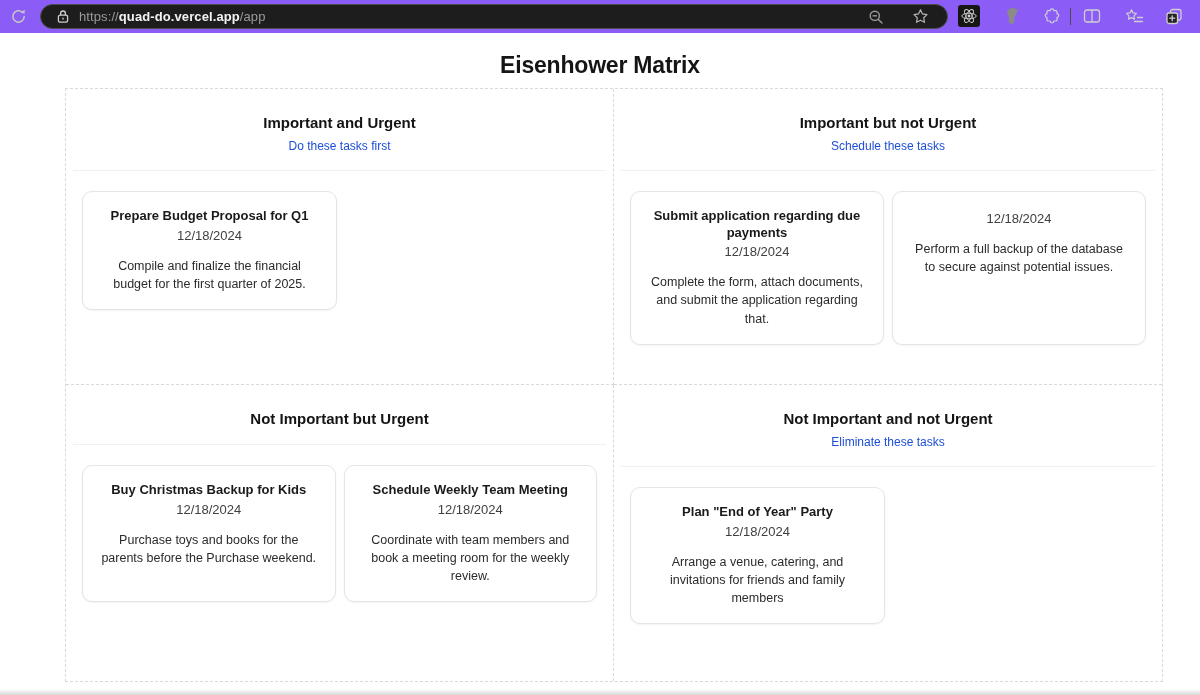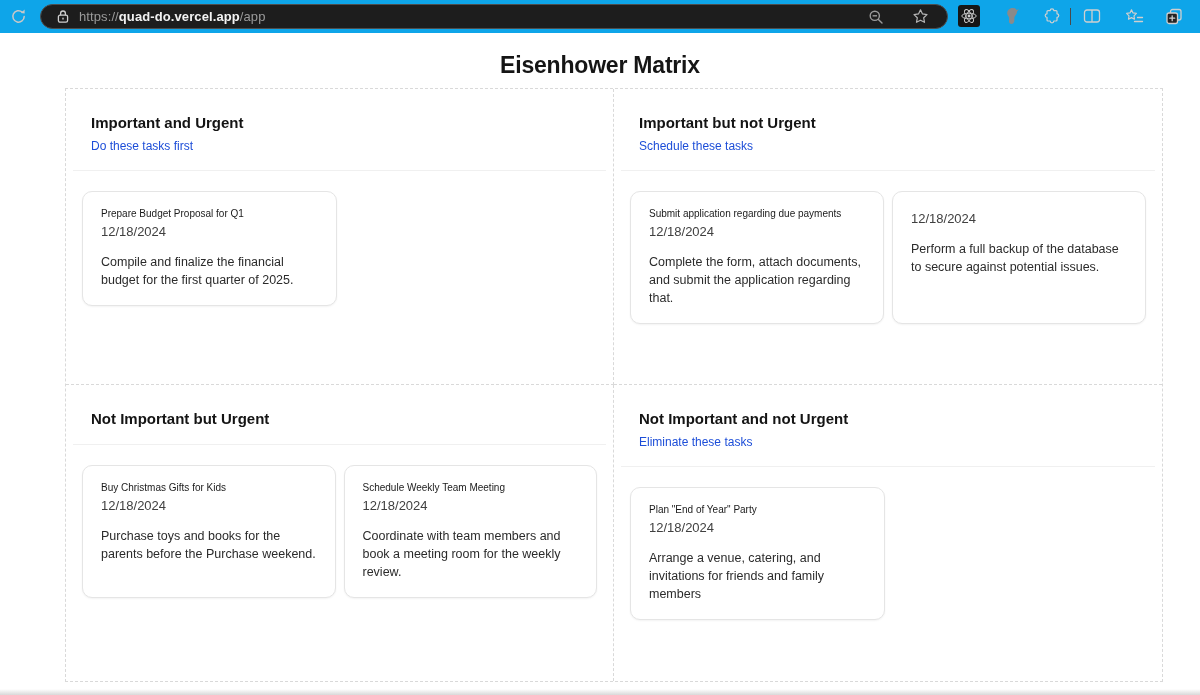--- a/index.html
+++ b/index.html
@@ -1,53 +1,53 @@
 <!DOCTYPE html>
 <html><head>
 <meta charset="utf-8">
 <style>
   * { margin:0; padding:0; box-sizing:border-box; }
   html,body { width:1200px; height:695px; overflow:hidden; }
   body { font-family:"Liberation Sans", sans-serif; background:#ffffff; position:relative; }
 
   
-  .topbar { position:absolute; top:0; left:0; width:1200px; height:33px; background:#0ea5e9; }
+  .topbar { position:absolute; top:0; left:0; width:1200px; height:33px; background:#8b5cf6; }
   .reload-btn { position:absolute; left:8px; top:6px; width:21px; height:21px; display:flex; align-items:center; justify-content:center; cursor:pointer; }
   .urlbar { position:absolute; left:40px; top:4px; width:908px; height:25px; background:#1d1d1d; border:1px solid #4d4d4d; border-radius:13px; display:flex; align-items:center; }
   .lock-wrap { margin-left:15px; display:flex; align-items:center; }
   .url-text { margin-left:9px; font-size:13px; color:#9a9a9a; white-space:nowrap; letter-spacing:.1px; }
   .url-text .domain { color:#f2f2f2; font-weight:bold; }
   .pill-actions { margin-left:auto; display:flex; align-items:center; gap:22px; padding-right:16px; }
   .tb-icon { display:flex; align-items:center; justify-content:center; width:22px; height:22px; }
   .right-icons { position:absolute; top:0; height:33px; right:0; width:252px; display:flex; align-items:center; }
   .right-icons .slot { position:absolute; top:5px; width:22px; height:22px; display:flex; align-items:center; justify-content:center; }
   .ext-react { background:#161616; border-radius:3px; }
   .vsep { position:absolute; top:8px; width:1px; height:17px; background:#4a4a4a; }
 
   
   .content { position:absolute; top:33px; left:0; width:1200px; height:662px; background:#ffffff; }
   .page-title { margin-top:19px; text-align:center; font-size:23px; font-weight:bold; color:#151515; letter-spacing:-0.2px; }
 
   .matrix { position:absolute; left:65px; top:55px; width:1098px; height:594px;
             border:1px dashed #d9d9d9; display:grid;
             grid-template-columns:1fr 1fr; grid-template-rows:1fr 1fr; }
-  .quadrant { overflow:hidden; }
+  .quadrant { overflow:hidden;text-align:center; }
   .quadrant.q0 { border-right:1px dashed #d9d9d9; border-bottom:1px dashed #d9d9d9; }
   .quadrant.q1 { border-bottom:1px dashed #d9d9d9; }
   .quadrant.q2 { border-right:1px dashed #d9d9d9; }
 
   .q-head { padding:25px 25px 0 25px; }
   .q-title { font-size:15px; font-weight:bold; color:#141414; }
   .q-sub { margin-top:8px; font-size:12px; color:#1d4ed8; }
   .q-divider { margin:17px 7px 0 7px; border-bottom:1px solid #f0f0f0; }
 
   .cards { display:flex; gap:8px; padding:20px 16px 0 16px; align-items:stretch; }
   .card { width:255px; background:#fff; border:1px solid #e5e5e5; border-radius:10px;
           padding:16px 18px; box-shadow:0 1px 2px rgba(0,0,0,0.05); }
-  .card-title { font-size:10px; font-weight:normal; color:#1a1a1a; line-height:1.28; }
+  .card-title { font-size:13px; font-weight:bold; color:#1a1a1a; line-height:1.28; }
   .card-date { margin-top:3px; font-size:13px; color:#404040; }
   .card-desc { margin-top:14px; font-size:12.5px; color:#2b2b2b; line-height:1.45; }
 
   .bottom-edge { position:absolute; bottom:0; left:0; width:1200px; height:6px;
                  background:linear-gradient(#ffffff, #d8d8d8); }
   svg { display:block; }
 </style>
 </head>
 <body>
 
@@ -171,21 +171,21 @@
   </div>
     </section>
 
     <section class="quadrant q2">
       <div class="q-head">
         <div class="q-title">Not Important but Urgent</div>
       </div>
       <div class="q-divider"></div>
       <div class="cards">
     <article class="card">
-      <div class="card-title">Buy Christmas Gifts for Kids</div>
+      <div class="card-title">Buy Christmas Backup for Kids</div>
       <div class="card-date">12/18/2024</div>
       <div class="card-desc">Purchase toys and books for the parents before the Purchase weekend.</div>
     </article>
 
     <article class="card">
       <div class="card-title">Schedule Weekly Team Meeting</div>
       <div class="card-date">12/18/2024</div>
       <div class="card-desc">Coordinate with team members and book a meeting room for the weekly review.</div>
     </article>
   </div>

